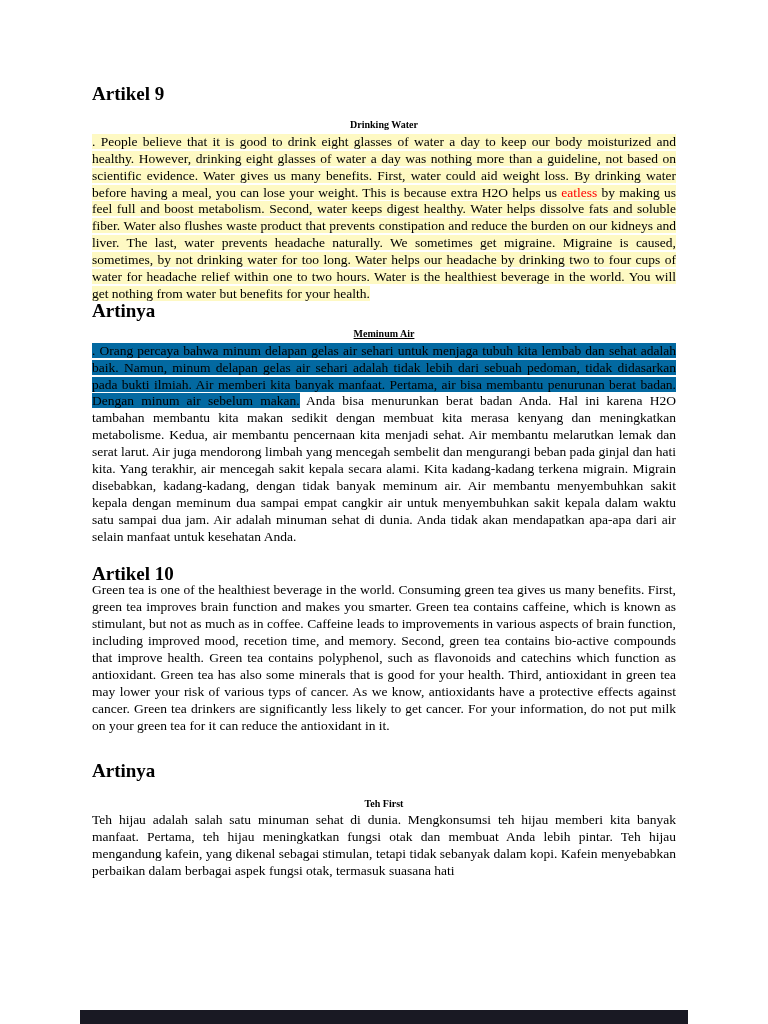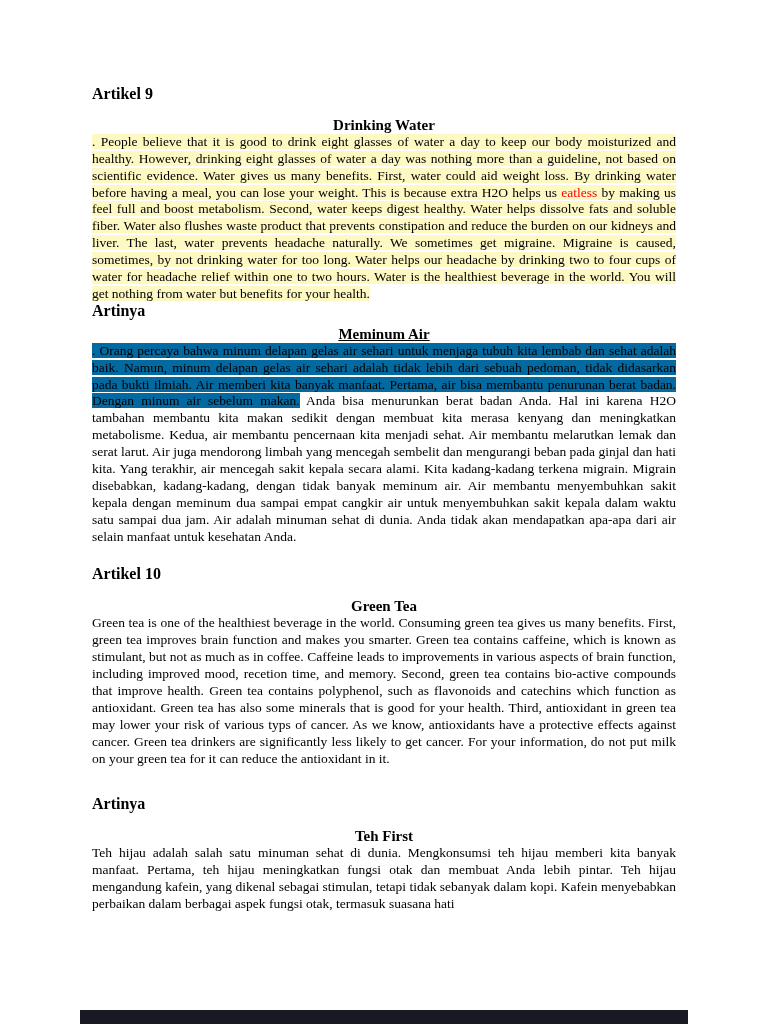--- a/index.html
+++ b/index.html
@@ -14,28 +14,28 @@
     background: #ffffff;
     overflow: hidden;
     font-family: "Liberation Serif", serif;
     color: #000000;
   }
   .content {
     padding: 86px 92px 0 92px;
   }
   .label {
     margin: 0;
-    font-size: 16px;
+    font-size: 19px;
     line-height: 16.9px;
     font-weight: 700;
     text-align: left;
   }
   .title {
     margin: 14px 0 0 0;
-    font-size: 15px;
+    font-size: 10px;
     line-height: 16.9px;
     font-weight: 700;
     text-align: center;
   }
   .para {
     margin: 0;
     font-size: 13.5px;
     line-height: 16.9px;
     text-align: justify;
   }
@@ -83,21 +83,20 @@
     </section>
 
     <section>
       <p class="label">Artinya</p>
       <p class="title title-small-gap">Meminum Air</p>
       <p class="para"><span class="hl-gray">. Orang percaya bahwa minum delapan gelas air sehari untuk menjaga tubuh kita lembab dan sehat adalah baik. Namun, minum delapan gelas air sehari adalah tidak lebih dari sebuah pedoman, tidak didasarkan pada bukti ilmiah. Air memberi kita banyak manfaat. Pertama, air bisa membantu penurunan berat badan. Dengan minum air sebelum makan.</span><span> Anda bisa menurunkan berat badan Anda. Hal ini karena H2O tambahan membantu kita makan sedikit dengan membuat kita merasa kenyang dan meningkatkan metabolisme. Kedua, air membantu pencernaan kita menjadi sehat. Air membantu melarutkan lemak dan serat larut. Air juga mendorong limbah yang mencegah sembelit dan mengurangi beban pada ginjal dan hati kita. Yang terakhir, air mencegah sakit kepala secara alami. Kita kadang-kadang terkena migrain. Migrain disebabkan, kadang-kadang, dengan tidak banyak meminum air. Air membantu menyembuhkan sakit kepala dengan meminum dua sampai empat cangkir air untuk menyembuhkan sakit kepala dalam waktu satu sampai dua jam. Air adalah minuman sehat di dunia. Anda tidak akan mendapatkan apa-apa dari air selain manfaat untuk kesehatan Anda.</span></p>
     </section>
 
     <section>
       <p class="label mt-section">Artikel 10</p>
-      <p class="title title-gap">Green Tea</p>
       <p class="para">Green tea is one of the healthiest beverage in the world. Consuming green tea gives us many benefits. First, green tea improves brain function and makes you smarter. Green tea contains caffeine, which is known as stimulant, but not as much as in coffee. Caffeine leads to improvements in various aspects of brain function, including improved mood, recetion time, and memory. Second, green tea contains bio-active compounds that improve health. Green tea contains polyphenol, such as flavonoids and catechins which function as antioxidant. Green tea has also some minerals that is good for your health. Third, antioxidant in green tea may lower your risk of various typs of cancer. As we know, antioxidants have a protective effects against cancer. Green tea drinkers are significantly less likely to get cancer. For your information, do not put milk on your green tea for it can reduce the antioxidant in it.</p>
     </section>
 
     <section>
       <p class="label mt-large">Artinya</p>
       <p class="title title-gap">Teh First</p>
       <p class="para">Teh hijau adalah salah satu minuman sehat di dunia. Mengkonsumsi teh hijau memberi kita banyak manfaat. Pertama, teh hijau meningkatkan fungsi otak dan membuat Anda lebih pintar. Teh hijau mengandung kafein, yang dikenal sebagai stimulan, tetapi tidak sebanyak dalam kopi. Kafein menyebabkan perbaikan dalam berbagai aspek fungsi otak, termasuk suasana hati</p>
     </section>
 
   </div>

